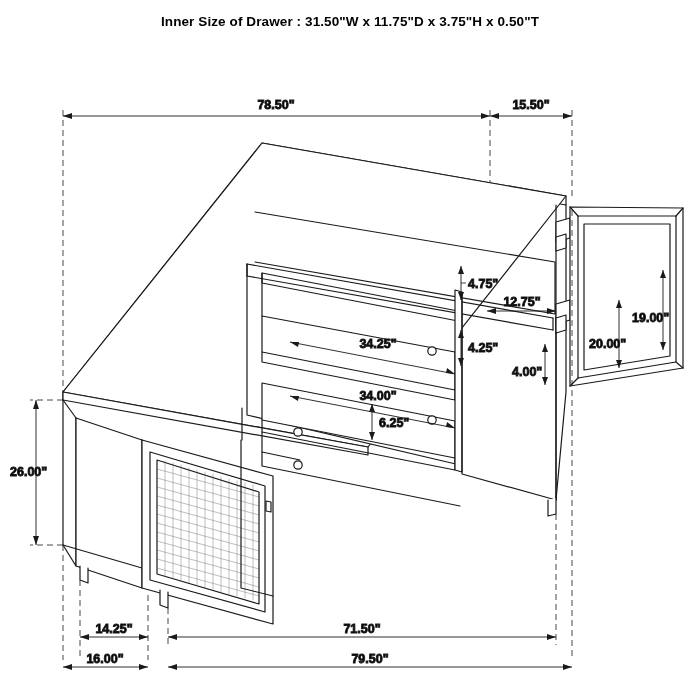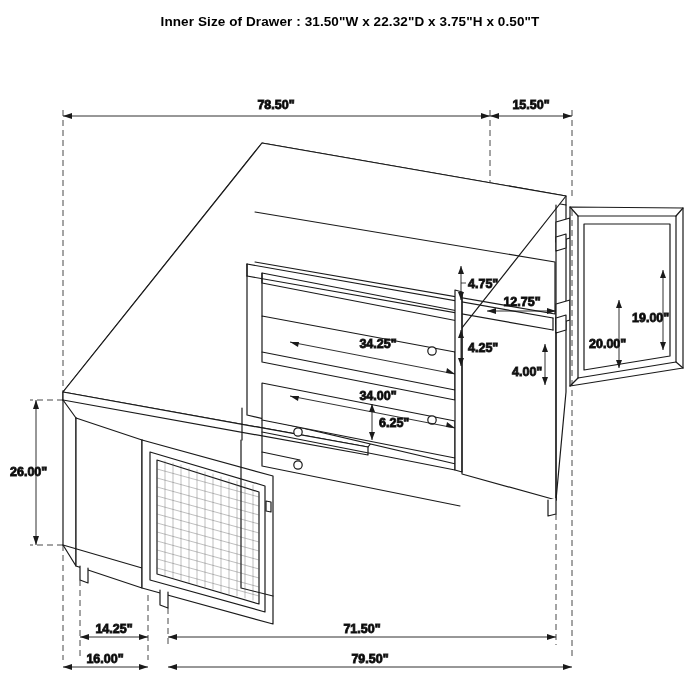--- a/index.html
+++ b/index.html
@@ -23,21 +23,21 @@
   .dimtext{
     font-family:"Liberation Sans", sans-serif;
     font-size:12.5px;
     font-weight:bold;
     fill:#000;
   }
 </style>
 </head>
 <body>
 
-<div id="title">Inner Size of Drawer : 31.50"W x 22.32"D x 3.75"H x 0.50"T</div>
+<div id="title">Inner Size of Drawer : 31.50"W x 11.75"D x 3.75"H x 0.50"T</div>
 
 <svg id="canvas" width="700" height="700" viewBox="0 0 700 700">
 
   <g fill="none" stroke="#1a1a1a" stroke-width="1.2" stroke-linejoin="round" stroke-linecap="round">
 
     <g>
       <path d="M63,400 L63,392 L262,143 L566,196 L566,205 L262,152 Z" fill="#fff"></path>
       <path d="M63,392 L262,143 L566,196 L368,447 Z" fill="#fff"></path>
       <path d="M63,400 L368,455 L368,447 L63,392 Z" fill="#fff"></path>
     </g>

